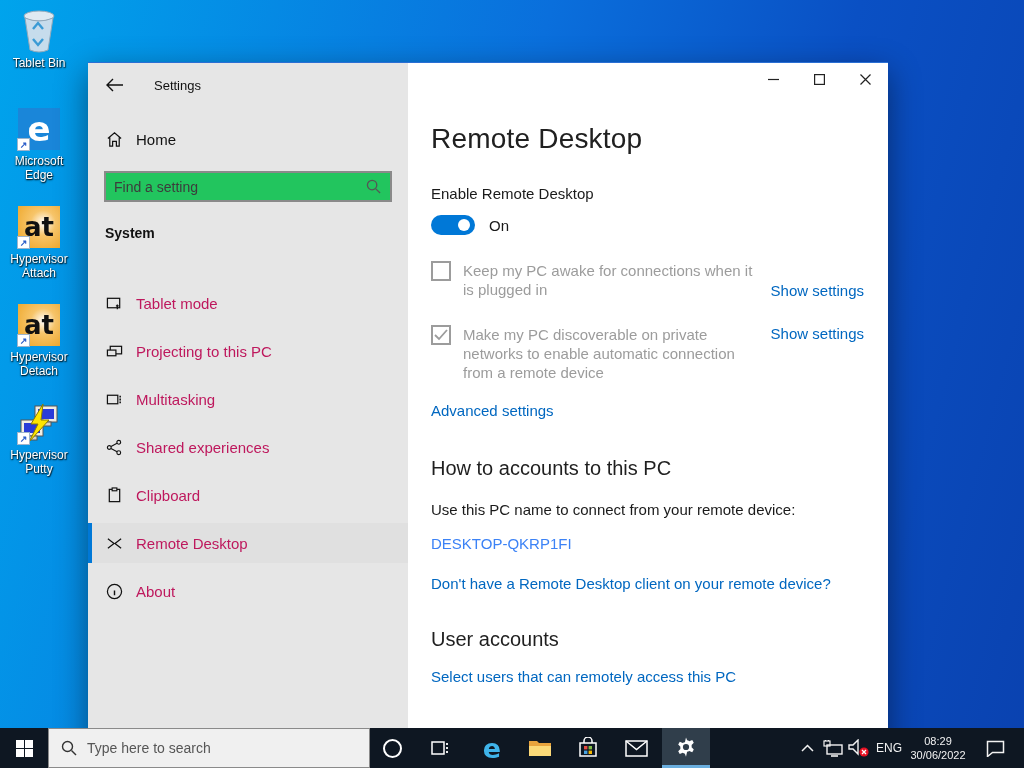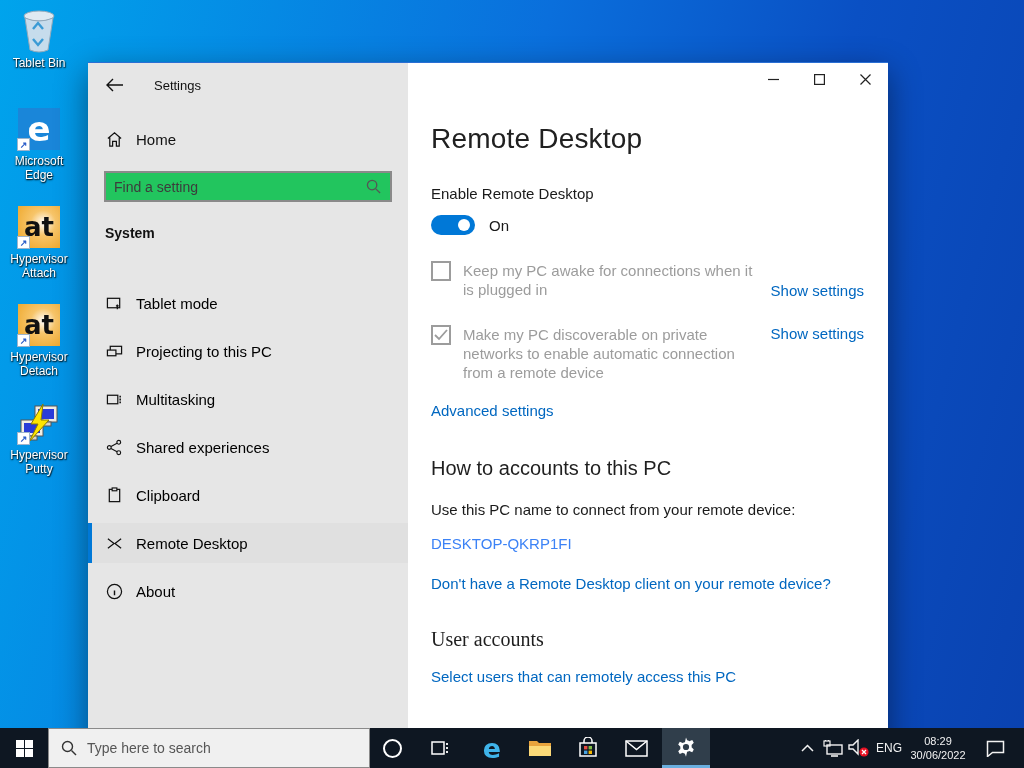--- a/index.html
+++ b/index.html
@@ -42,21 +42,21 @@
     background:#22c55e; border:2px solid #8a8a8a; display:flex; align-items:center; }
   .search-box input { flex:1; border:none; outline:none; background:transparent;
     font-size:14px; color:#333; padding:0 8px;
     font-family:"Liberation Sans", sans-serif; }
   .search-box input::placeholder { color:#3c3c3c; opacity:1; }
   .search-glyph { padding-right:9px; color:#555; display:flex; }
   .section-label { position:absolute; left:17px; top:162px; font-size:14px;
     font-weight:bold; color:#111; }
   .nav { position:absolute; left:0; top:220px; width:100%; }
   .nav-item { height:40px; margin-bottom:8px; display:flex; align-items:center;
-    padding-left:18px; gap:13px; font-size:15px; color:#000000; position:relative; cursor:default; }
+    padding-left:18px; gap:13px; font-size:15px; color:#be185d; position:relative; cursor:default; }
   .nav-item.selected { background:#e0e0e0; }
   .nav-item.selected::before { content:""; position:absolute; left:0; top:0;
     width:4px; height:100%; background:#0078d7; }
   .nav-ico { width:17px; height:17px; flex-shrink:0; display:flex;
     align-items:center; justify-content:center; }
 
   .content { flex:1; position:relative; background:#fff;
     padding:0 24px 0 23px; overflow:hidden; }
   .captions { position:absolute; right:0; top:0; display:flex; z-index:5; }
   .cap-btn { width:46px; height:32px; display:flex; align-items:center;
@@ -79,21 +79,21 @@
   .opt-link { margin-left:auto; font-size:15px; color:#0067c0; cursor:pointer;
     white-space:nowrap; }
   .opt-row.first .opt-link { align-self:flex-end; }
   .opt-row.second .opt-link { align-self:flex-start; }
   .adv-link { margin-top:20px; font-size:15px; color:#0067c0; cursor:pointer; width:fit-content; }
   .section-h { font-size:20px; color:#1f1f1f; line-height:26px; }
   .h-connect { margin-top:36px; }
   .pc-label { margin-top:20px; font-size:15px; color:#1a1a1a; line-height:18px; }
   .pc-name { margin-top:16px; font-size:15px; color:#3b82f6; line-height:18px; }
   .client-link { margin-top:22px; font-size:15px; color:#0067c0; cursor:pointer; width:fit-content; }
-  .h-accounts { margin-top:34px;font-family:Liberation Serif, serif; }
+  .h-accounts { margin-top:34px; }
   .select-link { margin-top:16px; font-size:15px; color:#0067c0; cursor:pointer; width:fit-content; }
 
   
   .taskbar { position:absolute; left:0; bottom:0; width:1024px; height:40px;
     background:#0e1722; }
   .tb-abs { position:absolute; top:0; height:40px; display:flex;
     align-items:center; justify-content:center; }
   .start { left:0; width:48px; }
   .tb-search { left:48px; width:322px; background:#f0f0f0;
     border:1px solid #8a8a8a; display:flex; align-items:center; padding-left:12px; gap:10px; }

